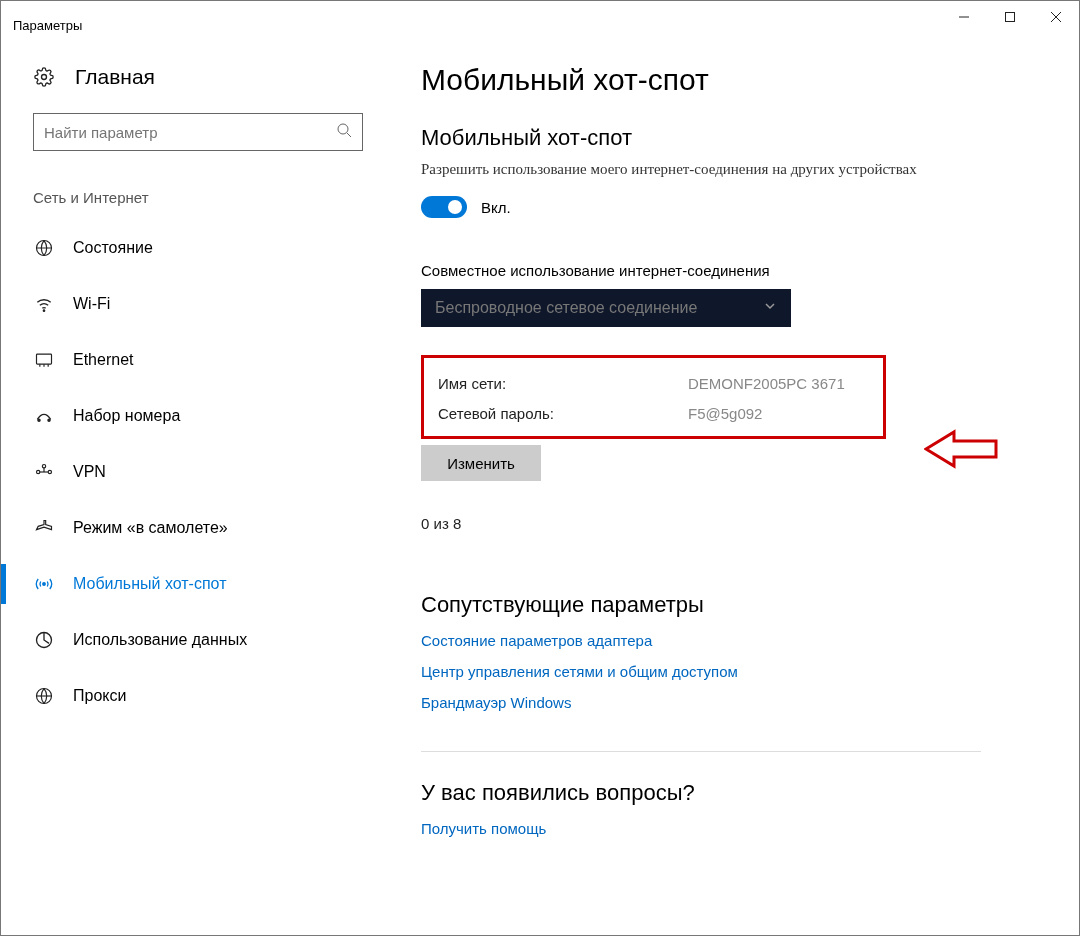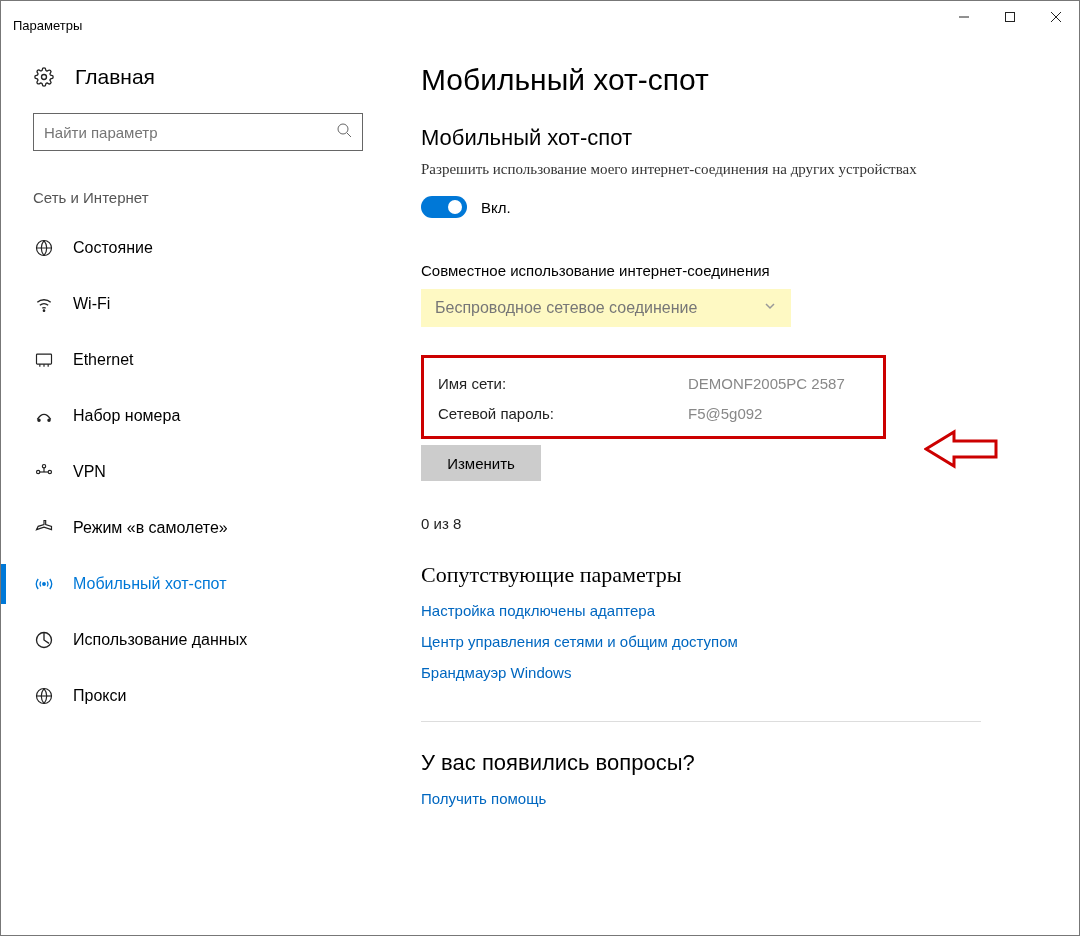--- a/index.html
+++ b/index.html
@@ -34,21 +34,21 @@
   h1 { font-size: 30px; font-weight: 400; margin-bottom: 28px; }
   h2 { font-size: 22px; font-weight: 400; margin: 18px 0 8px; }
   .desc { font-size: 15px; color:#333; line-height: 1.4; max-width: 500px; font-family: Liberation Serif, serif; }
 
   .toggle-row { display:flex; align-items:center; margin-top:16px; }
   .toggle { width: 46px; height: 22px; border-radius: 11px; background:#0078d7; position:relative; cursor:pointer; }
   .toggle .knob { width:14px; height:14px; border-radius:50%; background:#fff; position:absolute; top:4px; right:5px; }
   .toggle-label { font-size:15px; margin-left:14px; }
 
   .section-label { font-size:15px; margin-top: 44px; }
-  .select { margin-top:10px; width: 370px; height: 38px; background:#fef9c3; color:#777; display:flex; align-items:center; padding:0 14px; cursor:default; position:relative; }
+  .select { margin-top:10px; width: 370px; height: 38px; background:#0f172a; color:#777; display:flex; align-items:center; padding:0 14px; cursor:default; position:relative; }
   .select .chev { position:absolute; right:14px; }
 
   .net-box { border: 3px solid #c00; width: 465px; margin-top: 28px; padding: 10px 14px 8px; }
   .net-row { display:flex; align-items:center; height: 30px; font-size:15px; }
   .net-row .k { width: 250px; color:#222; }
   .net-row .v { color:#888; }
 
   .arrow { position:absolute; top: 426px; left: 924px; }
 
   .btn-edit { margin-top:6px; width:120px; height:36px; background:#ccc; display:flex; align-items:center; justify-content:center; font-size:15px; cursor:pointer; }
@@ -220,36 +220,36 @@
       <div class="select">
         <span>Беспроводное сетевое соединение</span>
         <span class="chev"><svg width="14" height="14" viewBox="0 0 14 14" fill="none" stroke="#999" stroke-width="1.5">
               <path d="M3 5l4 4 4-4"></path>
             </svg></span>
       </div>
 
       <div class="net-box">
         <div class="net-row">
           <span class="k">Имя сети:</span>
-          <span class="v">DEMONF2005PC 2587</span>
+          <span class="v">DEMONF2005PC 3671</span>
         </div>
         <div class="net-row">
           <span class="k">Сетевой пароль:</span>
           <span class="v">F5@5g092</span>
         </div>
       </div>
 
       <div class="btn-edit">Изменить</div>
 
       <div class="devices">
         <span class="v">0 из 8</span>
       </div>
 
-      <h2 style="margin-top:30px;font-family:Liberation Serif, serif;">Сопутствующие параметры</h2>
-      <a class="link">Настройка подключены адаптера</a>
+      <h2 style="margin-top:60px;">Сопутствующие параметры</h2>
+      <a class="link">Состояние параметров адаптера</a>
       <a class="link">Центр управления сетями и общим доступом</a>
       <a class="link">Брандмауэр Windows</a>
 
       <hr class="divider">
 
       <h2 style="margin-top:28px;">У вас появились вопросы?</h2>
       <a class="link">Получить помощь</a>
     </div>
   </div>
 </div>

